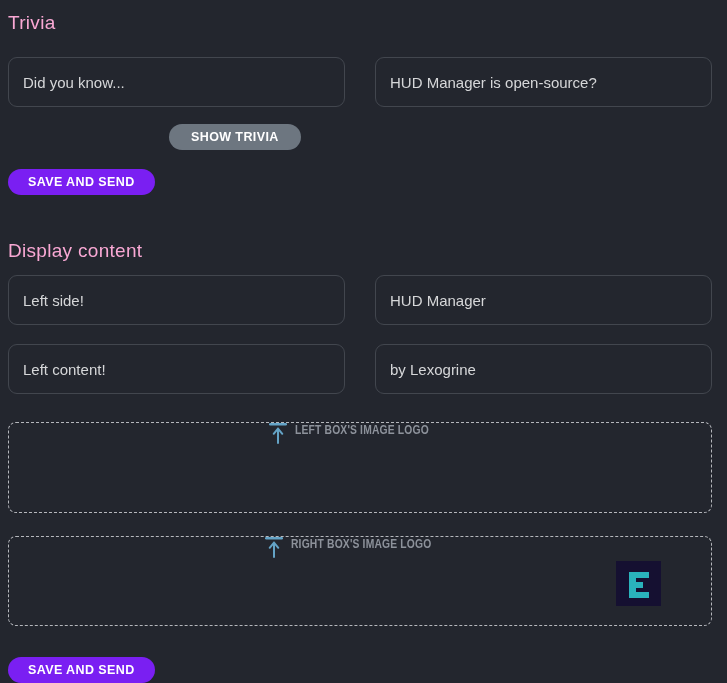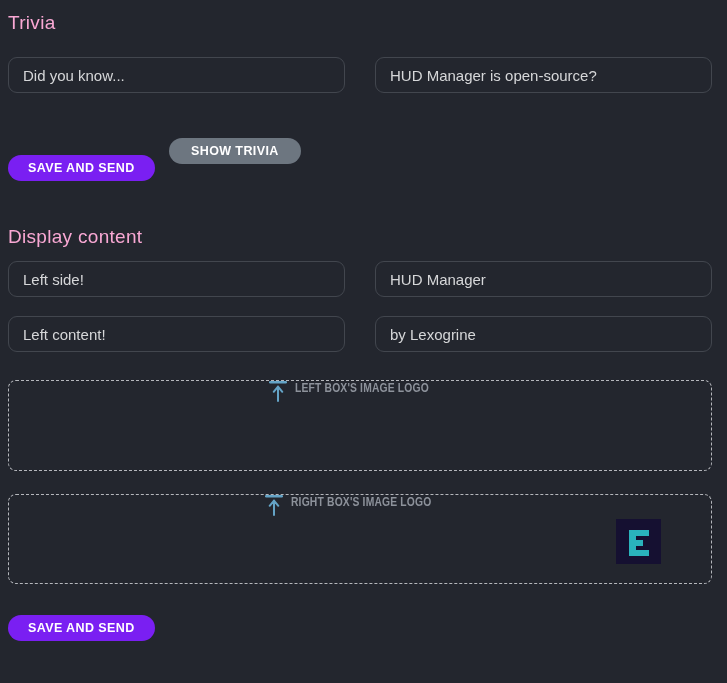--- a/index.html
+++ b/index.html
@@ -25,21 +25,21 @@
     display: grid;
     grid-template-columns: 1fr 1fr;
     column-gap: 30px;
     row-gap: 19px;
   }
   .row-trivia-inputs { margin-top: 24px; }
   .row-display-inputs { margin-top: 14px; }
 
   input.field {
     width: 100%;
-    height: 36px;
+    height: 50px;
     background: transparent;
     border: 1px solid #42464e;
     border-radius: 9px;
     color: #d6d7d9;
     font-family: "Liberation Sans", sans-serif;
     font-size: 15px;
     padding: 0 14px;
     outline: none;
   }
 
@@ -57,21 +57,21 @@
     border-radius: 14px;
     color: #ffffff;
     font-family: "Liberation Sans", sans-serif;
     font-size: 12.5px;
     font-weight: 700;
     letter-spacing: 0.4px;
     padding: 0 22px;
     cursor: pointer;
     white-space: nowrap;
   }
-  .pill.gray { background: #6d7680; position: absolute; top: 0; margin-top: 28px; }
+  .pill.gray { background: #6d7680; position: absolute; top: 0; }
   .btn-show { left: 161px; }
   .btn-hide { left: 438px; }
   .pill.purple {
     background: #7a1ff2;
     display: flex;
     padding: 0 20px;
   }
   .save-trivia { margin-top: 19px; }
   .save-display { margin-top: 31px; }
 

